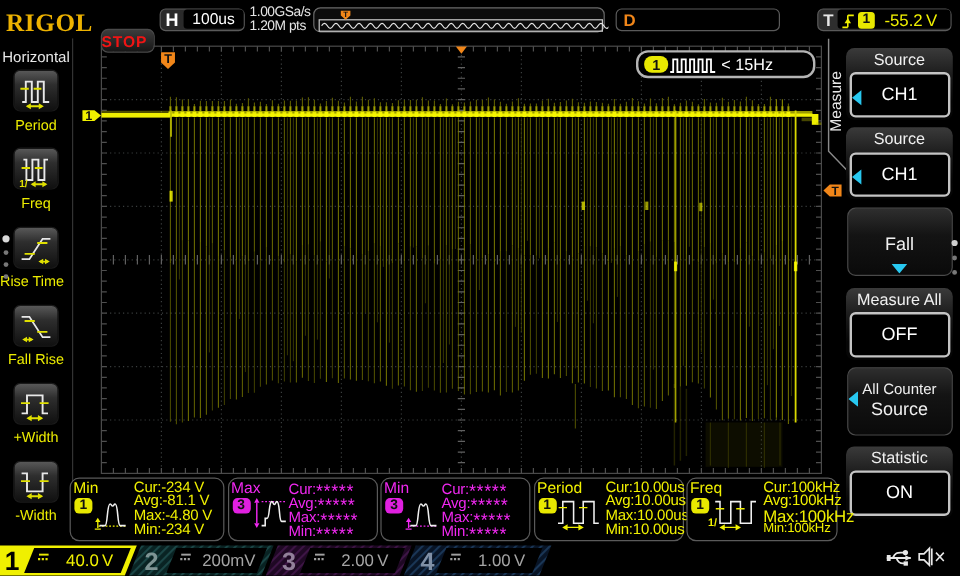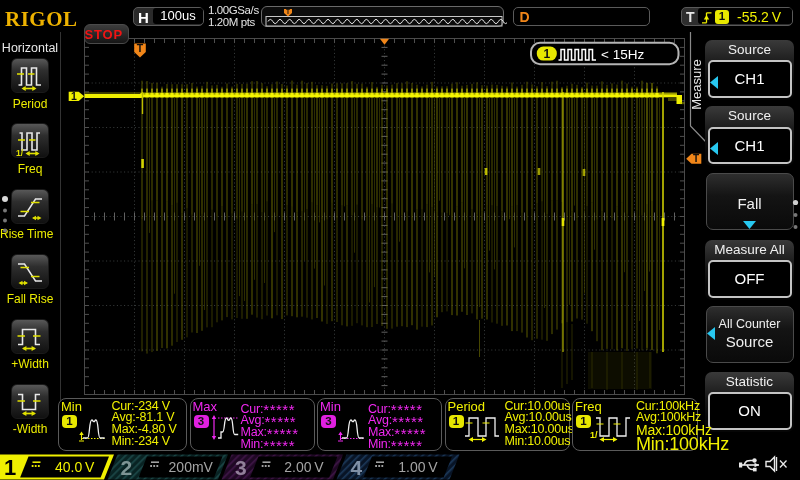--- a/index.html
+++ b/index.html
@@ -713,21 +713,21 @@
 <svg style="position:absolute;left:590px;top:407px;" width="46" height="38" viewBox="0 0 46 38">
     <path d="M6 11 h4 v18 h9 v-18 h8 v18 h9 v-18 h4" stroke="#f0f0f0" stroke-width="1.3" fill="none"></path>
     <path d="M6.5 17 h7 M23.5 17 h7" stroke="#f0f000" stroke-width="1.2" fill="none"></path>
     <text x="0" y="31" font-size="9" font-weight="bold" fill="#f0f000" font-family="Liberation Sans,sans-serif">1/</text>
     <path d="M12 32.5 H25" stroke="#f0f000" stroke-width="1.2" fill="none"></path>
     <path d="M9.5 32.5 l4.5 -2.6 v5.2 z M27.5 32.5 l-4.5 -2.6 v5.2 z" fill="#f0f000"></path>
   </svg>
 <div style="position:absolute;left:636px;top:398.6px;color:#f0f000;font-size:12.5px;letter-spacing:-0.2px;white-space:nowrap;">Cur:100kHz</div>
 <div style="position:absolute;left:636px;top:410.45000000000005px;color:#f0f000;font-size:12.5px;letter-spacing:-0.2px;white-space:nowrap;">Avg:100kHz</div>
 <div style="position:absolute;left:636px;top:422.30000000000007px;color:#f0f000;font-size:14px;letter-spacing:-0.2px;white-space:nowrap;">Max:100kHz</div>
-<div style="position:absolute;left:636px;top:434.1500000000001px;color:#f0f000;font-size:18px;letter-spacing:-0.2px;white-space:nowrap;">Min:100kHz</div>
+<div style="position:absolute;left:636px;top:434.1500000000001px;color:#f0f000;font-size:11px;letter-spacing:-0.2px;white-space:nowrap;">Min:100kHz</div>
 <svg style="position:absolute;left:0;top:0" width="800" height="480" viewBox="0 0 800 480">
     <defs>
 <pattern id="h2" width="5" height="5" patternUnits="userSpaceOnUse" patternTransform="rotate(-45)">
         <rect width="5" height="5" fill="#092323"></rect>
         <rect width="5" height="1.7" fill="#1b4646"></rect>
       </pattern>
 <pattern id="h3" width="5" height="5" patternUnits="userSpaceOnUse" patternTransform="rotate(-45)">
         <rect width="5" height="5" fill="#1f0824"></rect>
         <rect width="5" height="1.7" fill="#3d1545"></rect>
       </pattern>

